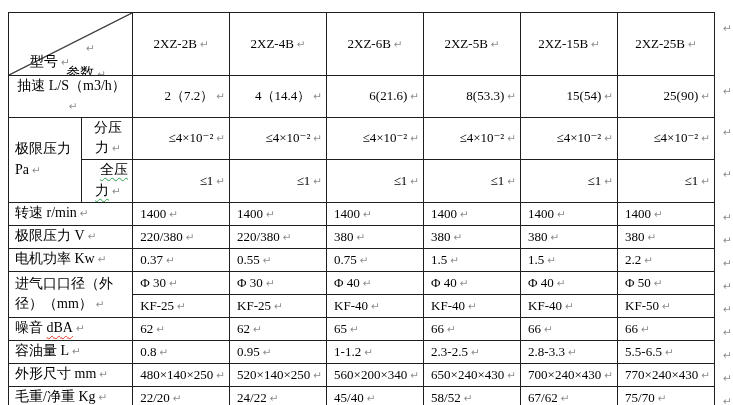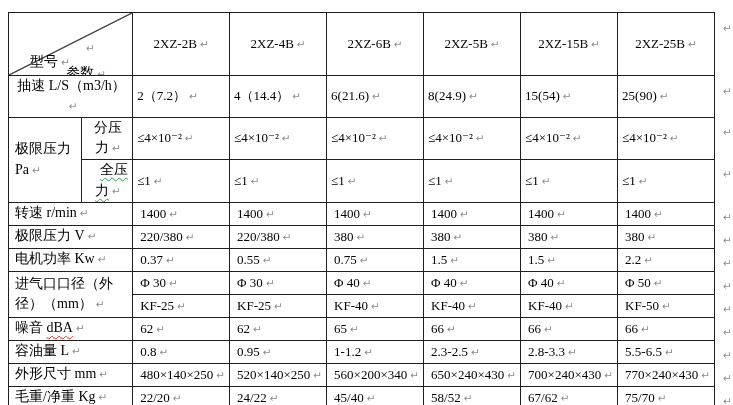--- a/index.html
+++ b/index.html
@@ -25,21 +25,21 @@
   }
   
   tr.rh-head{height:63px}
   tr.rh-speed{height:40px}
   tr.rh-part{height:42px}
   tr.rh-total{height:43px}
   tr.rh-sm{height:22px}
   
   .lab{font-size:14px;text-align:left;padding-left:6px;white-space:normal;line-height:1.45;}
   .lab-c{text-align:center;}
-  .c{text-align:left;}
+  .c{text-align:right;}
   .l{text-align:left;padding-left:7px;}
   .hd{text-align:center;font-size:13px;}
   .ret{
     color:#8e8e8e;
     font-family:"DejaVu Sans",sans-serif;
     font-size:10.5px;
     margin-left:3px;
   }
   td.rowend{
     border:none;
@@ -94,21 +94,21 @@
       <td class="hd"><span>2XZ-15B</span><span class="ret">↵</span></td>
       <td class="hd"><span>2XZ-25B</span><span class="ret">↵</span></td>
       <td class="rowend"><span class="ret">↵</span></td>
     </tr>
 
     <tr class="rh-speed">
       <td class="lab lab-c" colspan="2"><span>抽速 L/S（m3/h）</span><span class="ret">↵</span></td>
       <td class="c"><span>2（7.2）</span><span class="ret">↵</span></td>
       <td class="c"><span>4（14.4）</span><span class="ret">↵</span></td>
       <td class="c"><span>6(21.6)</span><span class="ret">↵</span></td>
-      <td class="c"><span>8(24.9)</span><span class="ret">↵</span></td>
+      <td class="c"><span>8(53.3)</span><span class="ret">↵</span></td>
       <td class="c"><span>15(54)</span><span class="ret">↵</span></td>
       <td class="c"><span>25(90)</span><span class="ret">↵</span></td>
       <td class="rowend"><span class="ret">↵</span></td>
     </tr>
 
     <tr class="rh-part">
       <td class="lab" rowspan="2"><span>极限压力 Pa</span><span class="ret">↵</span></td>
       <td class="lab lab-c"><span>分压力</span><span class="ret">↵</span></td>
       <td class="c"><span>≤4×10⁻²</span><span class="ret">↵</span></td>
       <td class="c"><span>≤4×10⁻²</span><span class="ret">↵</span></td>

